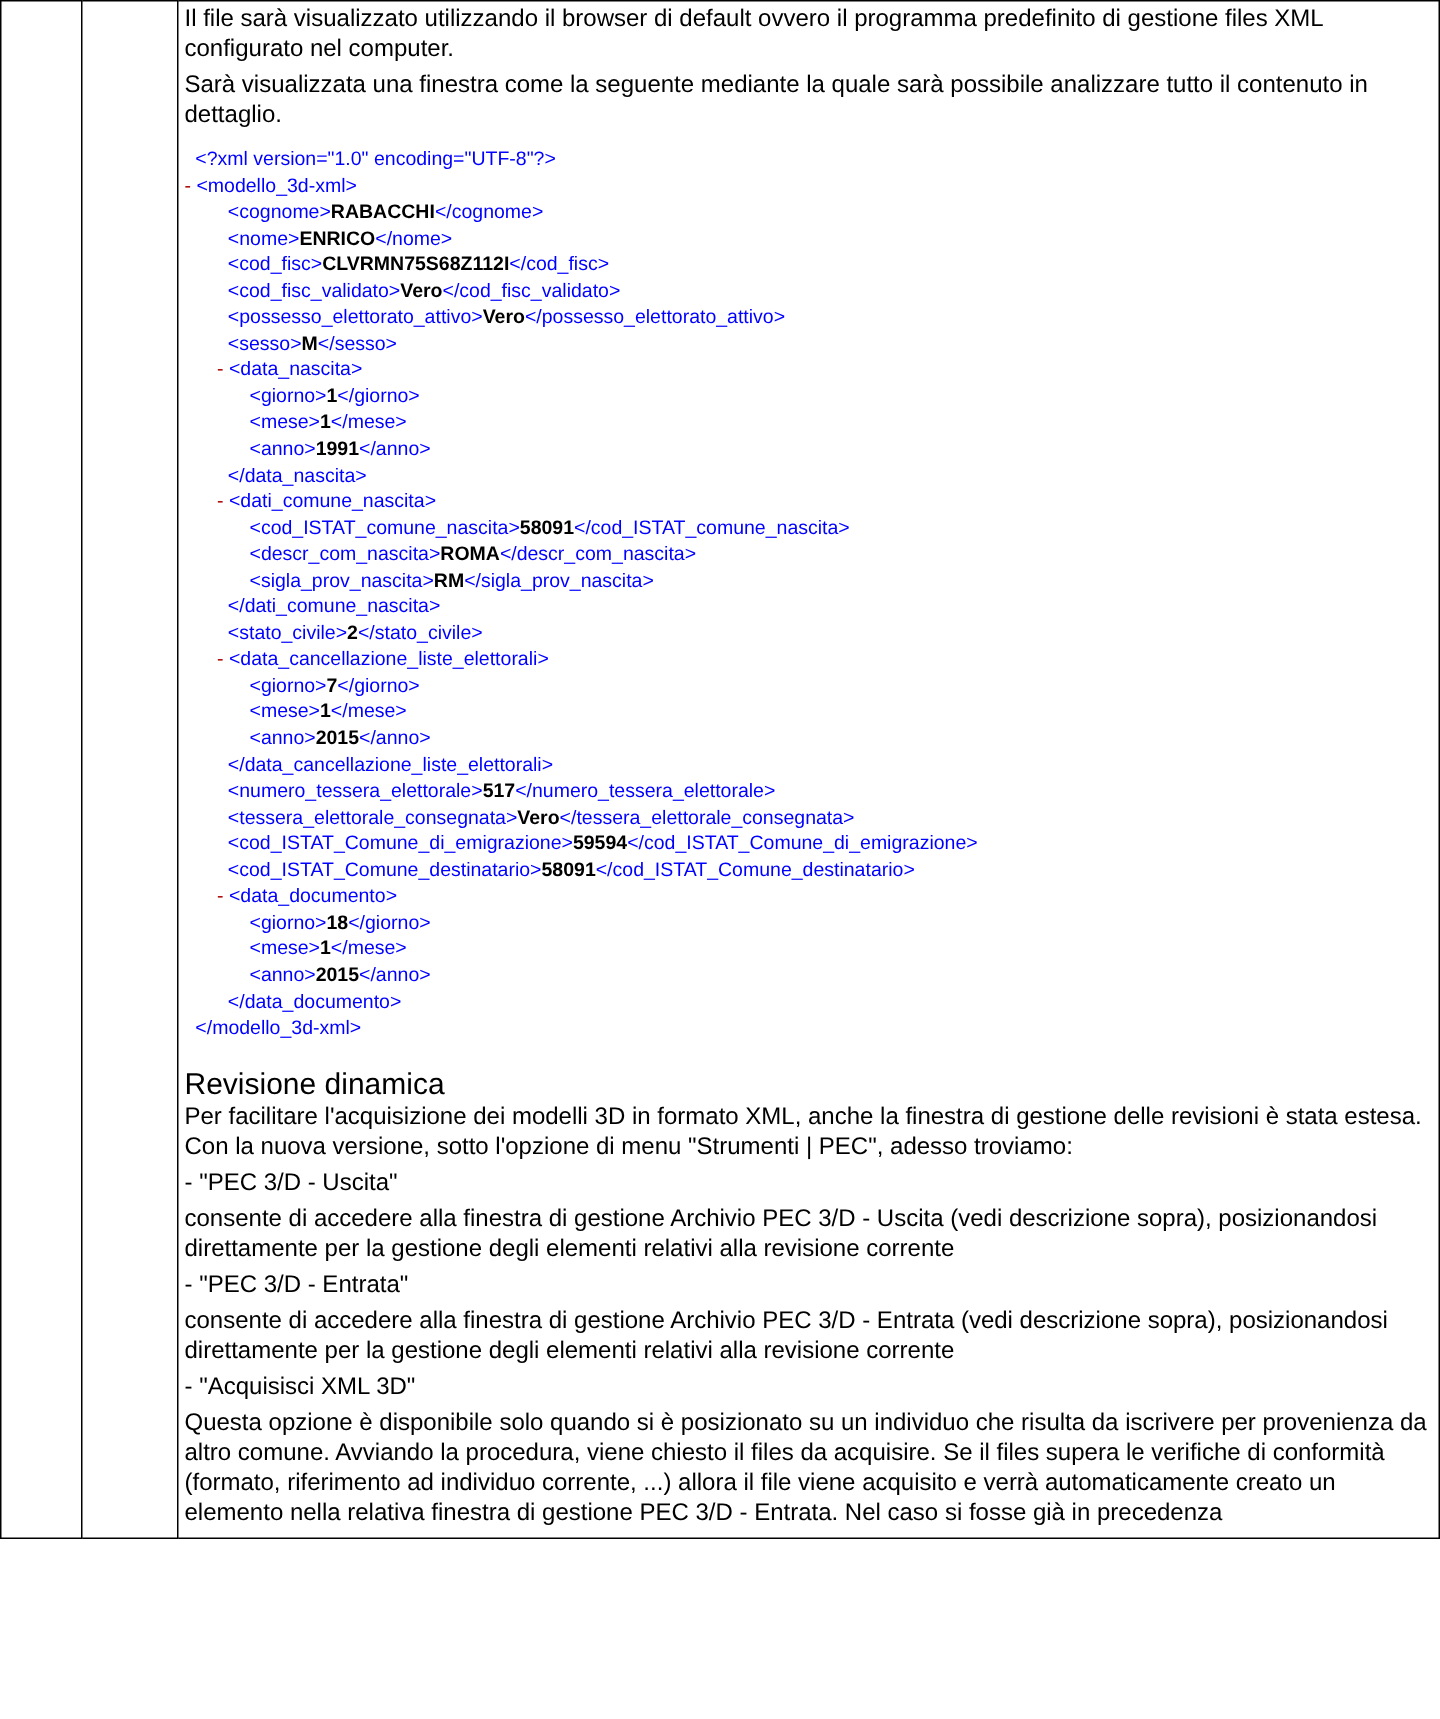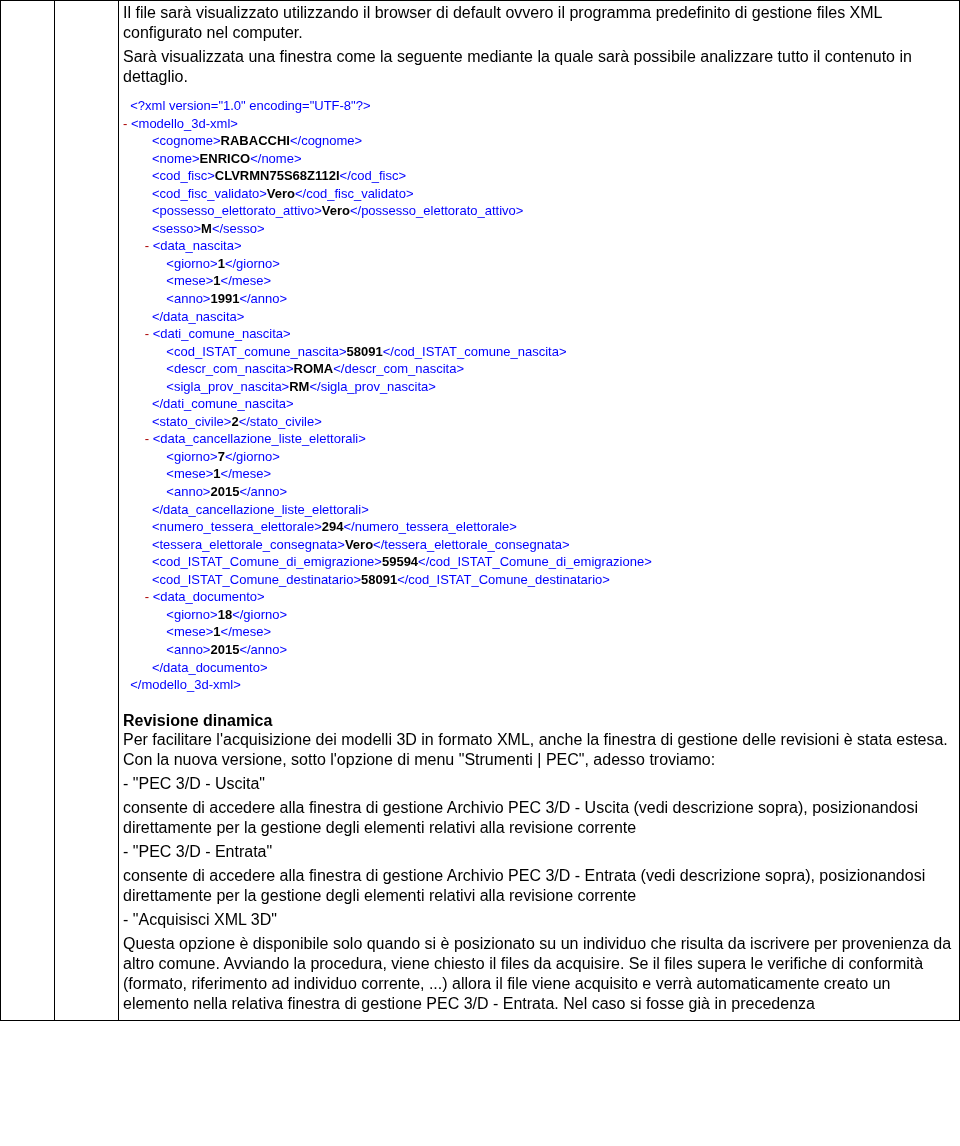--- a/index.html
+++ b/index.html
@@ -22,22 +22,22 @@
   }
   td.col1 { width: 45px; }
   td.col2 { width: 55px; }
   td.content { width: auto; }
   .para {
     font-size: 16px;
     line-height: 1.25;
     margin-bottom: 4px;
   }
   .section-title {
-    font-weight: bold;
-    font-size: 16px;
+    font-weight: normal;
+    font-size: 20px;
     margin-top: 18px;
   }
   .xml-block {
     font-family: Verdana, Geneva, sans-serif;
     font-size: 13px;
     line-height: 1.35;
     white-space: pre;
     margin: 10px 0 10px 0;
   }
   .blue  { color: #0000ff; }
@@ -75,21 +75,21 @@
             <span class="blue">&lt;cod_ISTAT_comune_nascita&gt;</span><span class="black bold">58091</span><span class="blue">&lt;/cod_ISTAT_comune_nascita&gt;</span>
             <span class="blue">&lt;descr_com_nascita&gt;</span><span class="black bold">ROMA</span><span class="blue">&lt;/descr_com_nascita&gt;</span>
             <span class="blue">&lt;sigla_prov_nascita&gt;</span><span class="black bold">RM</span><span class="blue">&lt;/sigla_prov_nascita&gt;</span>
         <span class="blue">&lt;/dati_comune_nascita&gt;</span>
         <span class="blue">&lt;stato_civile&gt;</span><span class="black bold">2</span><span class="blue">&lt;/stato_civile&gt;</span>
       <span class="red">-</span> <span class="blue">&lt;data_cancellazione_liste_elettorali&gt;</span>
             <span class="blue">&lt;giorno&gt;</span><span class="black bold">7</span><span class="blue">&lt;/giorno&gt;</span>
             <span class="blue">&lt;mese&gt;</span><span class="black bold">1</span><span class="blue">&lt;/mese&gt;</span>
             <span class="blue">&lt;anno&gt;</span><span class="black bold">2015</span><span class="blue">&lt;/anno&gt;</span>
         <span class="blue">&lt;/data_cancellazione_liste_elettorali&gt;</span>
-        <span class="blue">&lt;numero_tessera_elettorale&gt;</span><span class="black bold">294</span><span class="blue">&lt;/numero_tessera_elettorale&gt;</span>
+        <span class="blue">&lt;numero_tessera_elettorale&gt;</span><span class="black bold">517</span><span class="blue">&lt;/numero_tessera_elettorale&gt;</span>
         <span class="blue">&lt;tessera_elettorale_consegnata&gt;</span><span class="black bold">Vero</span><span class="blue">&lt;/tessera_elettorale_consegnata&gt;</span>
         <span class="blue">&lt;cod_ISTAT_Comune_di_emigrazione&gt;</span><span class="black bold">59594</span><span class="blue">&lt;/cod_ISTAT_Comune_di_emigrazione&gt;</span>
         <span class="blue">&lt;cod_ISTAT_Comune_destinatario&gt;</span><span class="black bold">58091</span><span class="blue">&lt;/cod_ISTAT_Comune_destinatario&gt;</span>
       <span class="red">-</span> <span class="blue">&lt;data_documento&gt;</span>
             <span class="blue">&lt;giorno&gt;</span><span class="black bold">18</span><span class="blue">&lt;/giorno&gt;</span>
             <span class="blue">&lt;mese&gt;</span><span class="black bold">1</span><span class="blue">&lt;/mese&gt;</span>
             <span class="blue">&lt;anno&gt;</span><span class="black bold">2015</span><span class="blue">&lt;/anno&gt;</span>
         <span class="blue">&lt;/data_documento&gt;</span>
   <span class="blue">&lt;/modello_3d-xml&gt;</span></div>
 

